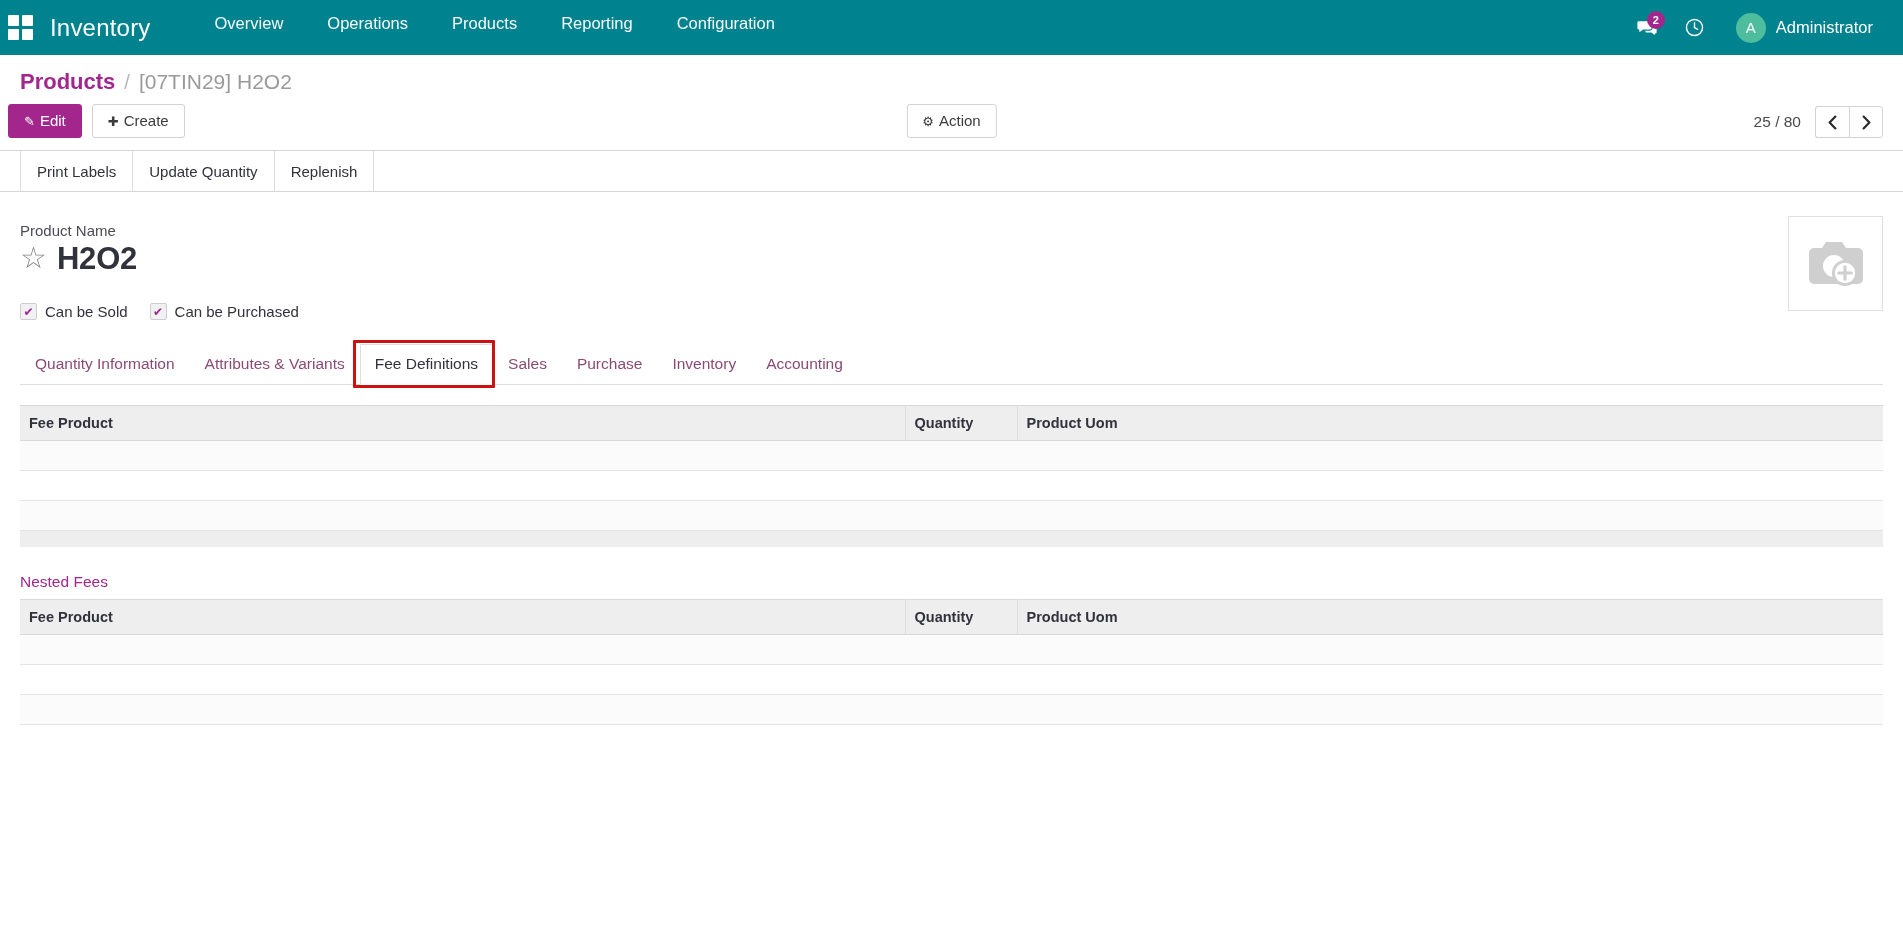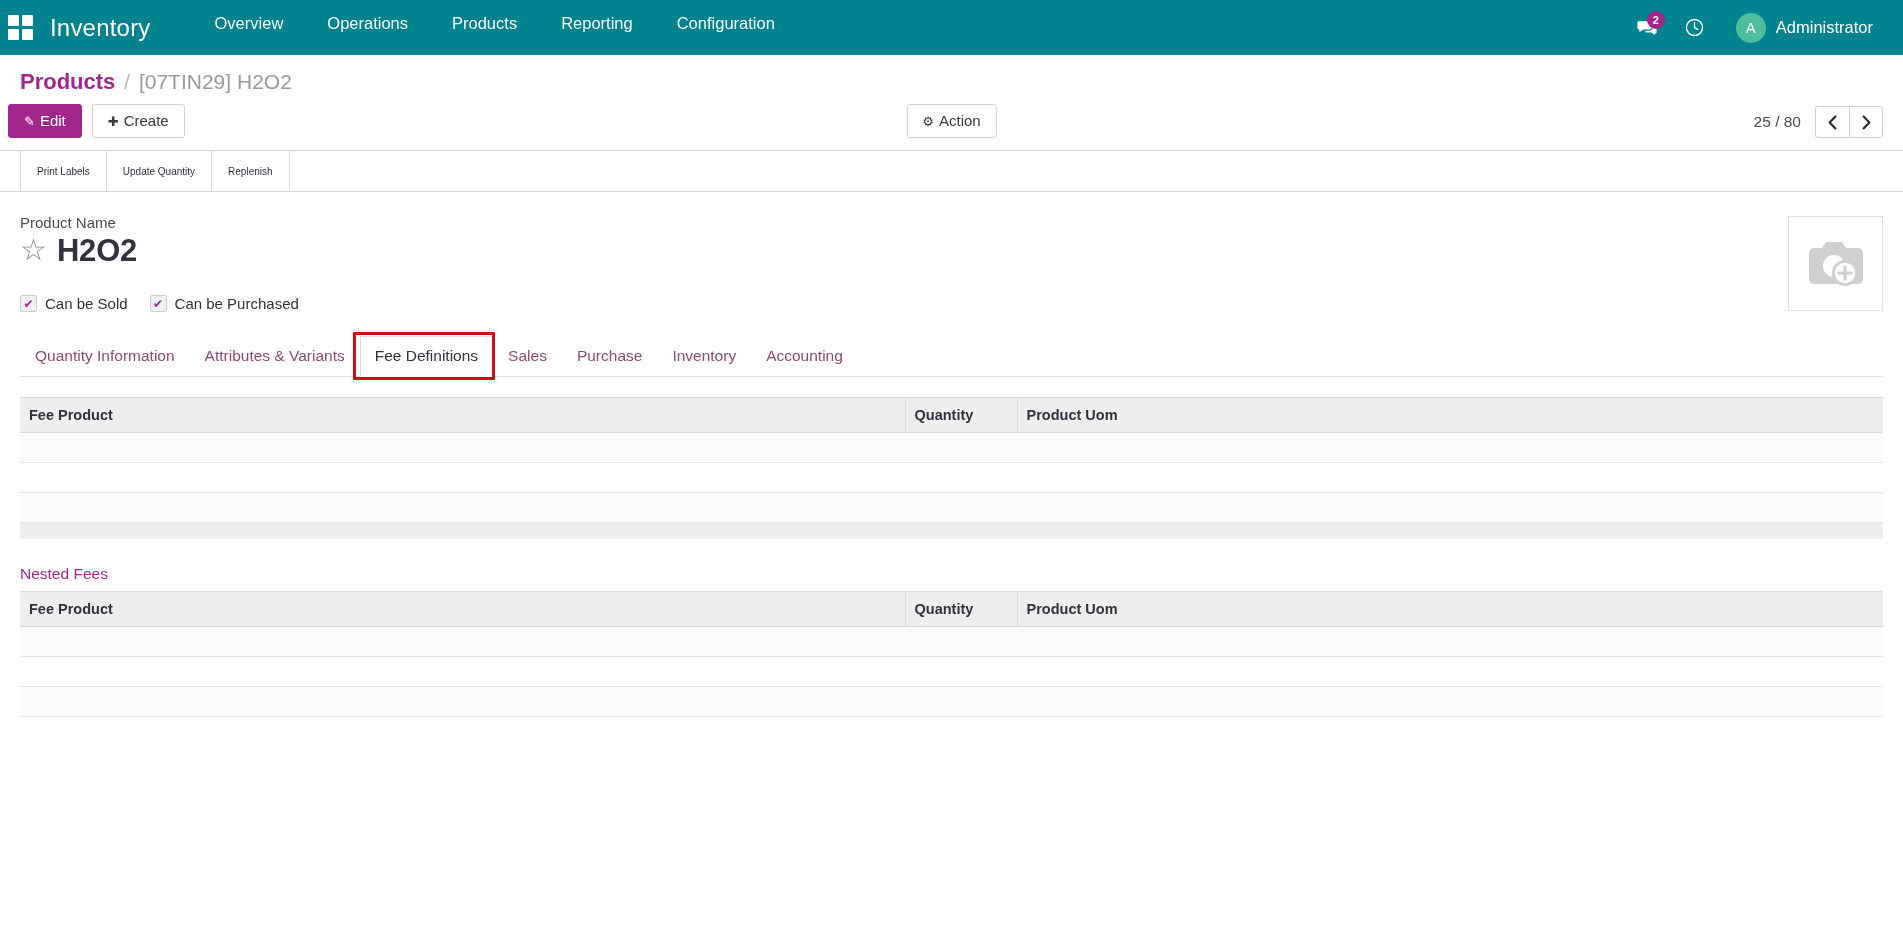--- a/index.html
+++ b/index.html
@@ -173,39 +173,39 @@
     padding: 0 20px;
     height: 41px;
     align-items: stretch;
   }
   .stat-btn {
     border: 1px solid #dcdcdc;
     border-top: none;
     border-bottom: none;
     border-left: none;
     background: #ffffff;
-    font-size: 10px;
+    font-size: 15px;
     color: #32323d;
     padding: 0 16px;
     cursor: pointer;
     display: flex; align-items: center;
     white-space: nowrap;
     font-family: "Liberation Sans", sans-serif;
   }
   .stat-btn:first-child { border-left: 1px solid #dcdcdc; }
 
   
   .sheet {
     padding: 22px 20px 0 20px;
     position: relative;
     height: calc(939px - 55px - 97px - 41px);
     overflow: hidden;
   }
   .sheet-top { display: flex; }
-  .sheet-left { flex: 1; min-width: 0; }
+  .sheet-left { flex: 1; min-width: 0; margin-top: 8px; }
 
   .field-label {
     font-size: 15px;
     color: #4b4b55;
     margin-bottom: 2px;
   }
   .title-row {
     display: flex;
     align-items: center;
     gap: 10px;

